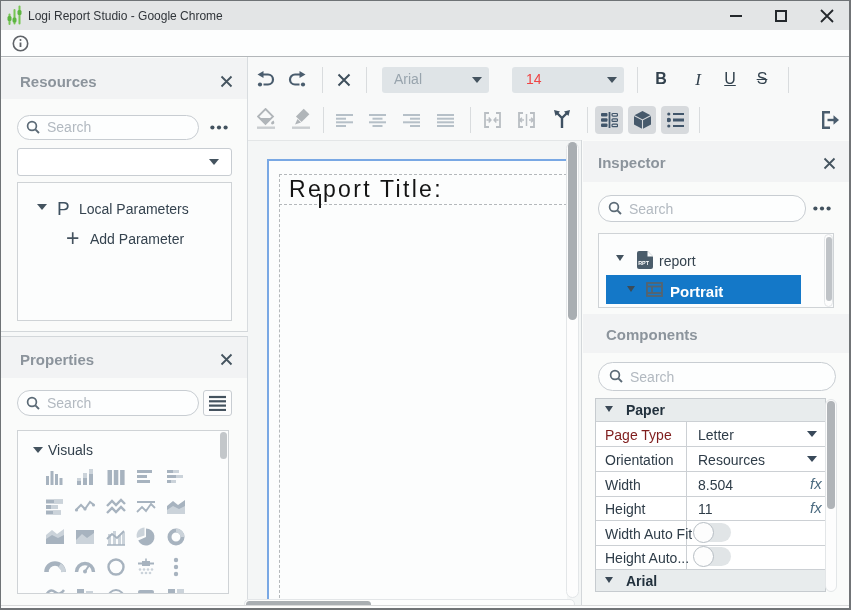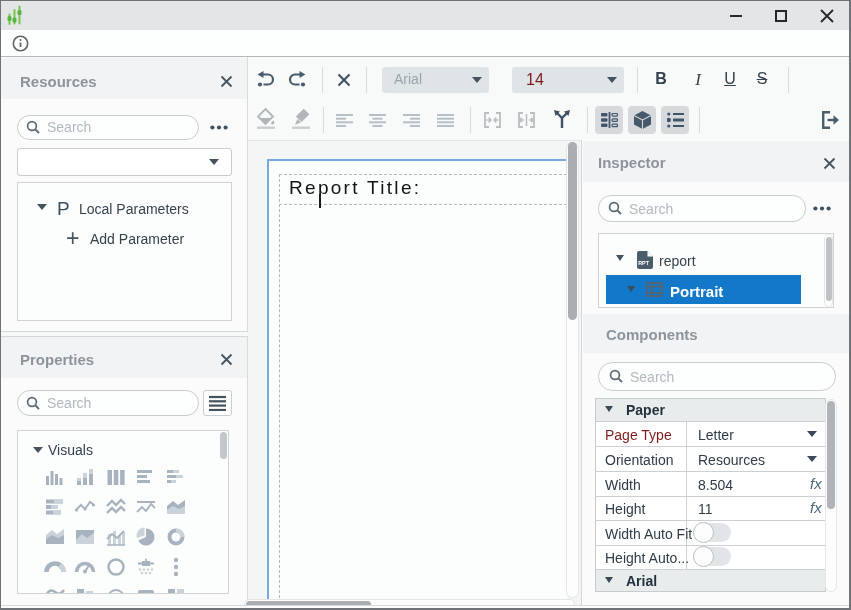--- a/index.html
+++ b/index.html
@@ -38,20 +38,21 @@
       <line x1="2.5" y1="9.5" x2="2.5" y2="19"></line>
       <line x1="7.5" y1="5" x2="7.5" y2="18.5"></line>
       <line x1="12.5" y1="1.5" x2="12.5" y2="18.5"></line>
     </g>
     <g fill="#5cb440">
       <rect x="0.5" y="11" width="4" height="5" rx="1.5"></rect>
       <rect x="5.5" y="12.5" width="4" height="5" rx="1.5"></rect>
       <rect x="10.5" y="5" width="4" height="5" rx="1.5"></rect>
     </g>
   </svg>
+  <div class="abs title-text">Logi Report Studio - Google Chrome</div>
   <div class="abs" style="left:729px;top:14px;width:12px;height:2px;background:#24282c"></div>
   <div class="abs" style="left:774px;top:9px;width:12px;height:12px;border:2px solid #24282c"></div>
   <svg class="abs" style="left:819px;top:8px" width="14" height="14" viewBox="0 0 14 14">
     <path d="M1 1 L13 13 M13 1 L1 13" stroke="#24282c" stroke-width="1.8"></path>
   </svg>
 </div>
 
 <div class="abs addrbar">
   <svg class="abs" style="left:11px;top:5px" width="17" height="17" viewBox="0 0 17 17">
     <circle cx="8.5" cy="8.5" r="7.2" fill="none" stroke="#5f6368" stroke-width="1.6"></circle>
@@ -286,21 +287,21 @@
   </svg>
   <div class="abs sep" style="left:74px;top:10px;height:26px"></div>
   <svg class="abs" style="left:89px;top:16px" width="14" height="14" viewBox="0 0 14 14">
     <path d="M1.5 1.5 L12.5 12.5 M12.5 1.5 L1.5 12.5" stroke="#3f4f5c" stroke-width="2"></path>
   </svg>
   <div class="abs sep" style="left:118px;top:10px;height:26px"></div>
   <div class="abs" style="left:134px;top:10px;width:107px;height:26px;background:#dfe4e7;border-radius:3px"></div>
   <div class="abs" style="left:146px;top:14px;font-size:14px;color:#98a4ad">Arial</div>
   <div class="abs caret" style="left:224px;top:20px;"></div>
   <div class="abs" style="left:264px;top:10px;width:112px;height:26px;background:#dfe4e7;border-radius:3px"></div>
-  <div class="abs" style="left:278px;top:14px;font-size:16px;color:#7f1d1d">14</div>
+  <div class="abs" style="left:278px;top:14px;font-size:14px;color:#ef4444">14</div>
   <div class="abs caret" style="left:359px;top:20px;"></div>
   <div class="abs sep" style="left:389px;top:10px;height:26px"></div>
   <div class="abs" style="left:405px;top:13px;width:16px;text-align:center;font-size:16px;font-weight:bold;color:#33424e">B</div>
   <div class="abs" style="left:442px;top:13px;width:16px;text-align:center;font-size:17px;font-style:italic;font-family:'Liberation Serif',serif;color:#33424e">I</div>
   <div class="abs" style="left:474px;top:13px;width:16px;text-align:center;font-size:16px;text-decoration:underline;color:#33424e">U</div>
   <div class="abs" style="left:506px;top:13px;width:16px;text-align:center;font-size:16px;text-decoration:line-through;color:#33424e">S</div>
   <div class="abs sep" style="left:540px;top:10px;height:26px"></div>
 
   <svg class="abs" style="left:9px;top:51px" width="19" height="22" viewBox="0 0 19 22">
     <path d="M8.5 1 L16 8.5 L8.5 16 L1 8.5 Z" fill="none" stroke="#b0b5b9" stroke-width="1.8"></path>
@@ -402,21 +403,21 @@
     <line x1="5.5" y1="9" x2="14" y2="9" stroke="#4a5d6e" stroke-width="2.4"></line>
     <path d="M11.5 4.2 L17 9 L11.5 13.8 Z" fill="#4a5d6e"></path>
   </svg>
 </div>
 
 <div class="abs" style="left:248px;top:140px;width:333px;height:470px;background:#f4f6f6;border-top:1px solid #e3e6e7;">
   <div class="abs" style="left:19px;top:18px;width:300px;height:440px;background:#fcfdfd;border-top:2px solid #79a8e4;border-left:2px solid #79a8e4;"></div>
   <div class="abs" style="left:31px;top:33px;width:288px;border-top:1px dashed #b4b8bb"></div>
   <div class="abs" style="left:31px;top:63px;width:288px;border-top:1px dashed #b4b8bb"></div>
   <div class="abs" style="left:31px;top:33px;height:424px;border-left:1px dashed #b4b8bb"></div>
-  <div class="abs" style="left:41px;top:37px;font-size:19px;letter-spacing:2.3px;color:#141414;line-height:1">Report Title:</div>
+  <div class="abs" style="left:41px;top:37px;font-size:23px;letter-spacing:2.3px;color:#141414;line-height:1">Report Title:</div>
   <div class="abs" style="left:71px;top:53px;width:2px;height:14px;background:#1a1a1a"></div>
 
   <div class="abs track" style="left:318px;top:1px;width:13px;height:456px;border-radius:7px"></div>
   <div class="abs thumb" style="left:320px;top:1px;width:9px;height:178px;"></div>
 
   <div class="abs track" style="left:-4px;top:458px;width:331px;height:10px;"></div>
   <div class="abs thumb" style="left:-2px;top:460px;width:125px;height:7px;border-radius:3.5px"></div>
 </div>
 
 <div class="abs" id="inspector" style="left:581px;top:140px;width:269px;height:470px;background:#fafbfa;border-left:1px solid #d3d7da;">

